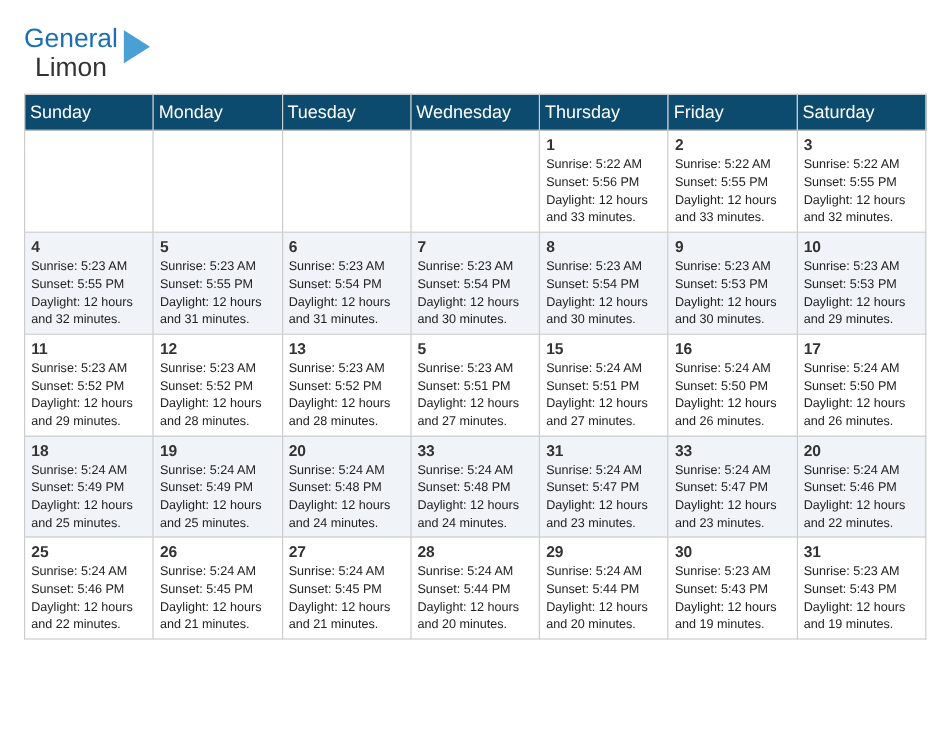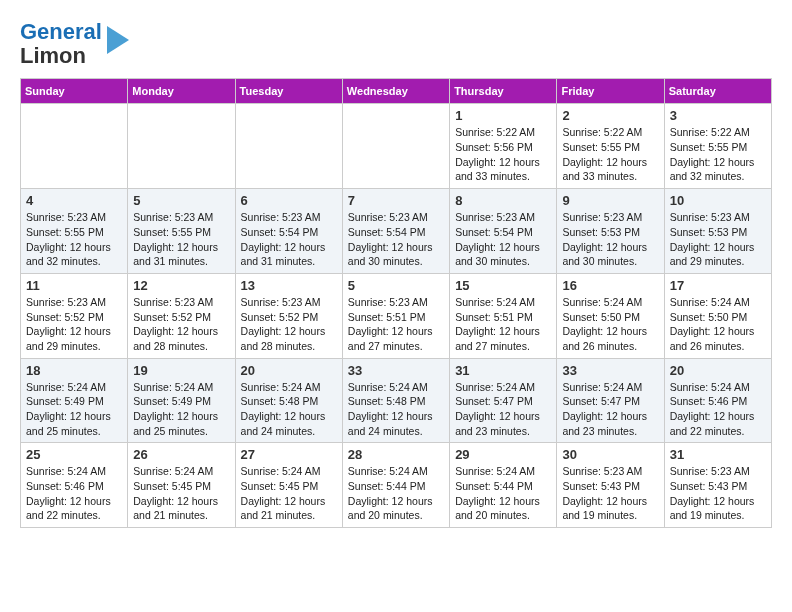--- a/index.html
+++ b/index.html
@@ -32,24 +32,24 @@
       font-size: 16px;
       color: #333;
       font-style: italic;
     }
     table {
       width: 100%;
       border-collapse: collapse;
       table-layout: fixed;
     }
     thead tr th {
-      background-color: #a21caf;
+      background-color: #0c4a6e;
       color: #fff;
-      font-size: 11px;
-      font-weight: bold;
+      font-size: 15px;
+      font-weight: normal;
       padding: 6px 4px;
       text-align: left;
       border: 1px solid #ccc;
     }
     tbody tr {
       border: 1px solid #ccc;
     }
     tbody tr:nth-child(even) {
       background-color: #f0f4f8;
     }
@@ -76,21 +76,21 @@
       color: #222;
     }
   </style>
 </head>
 <body>
 
 <div class="header">
   <div class="logo">
     <div>
       <div style="display:flex;align-items:center;">
-        <div style="font-size:22px;font-weight:bold;color:#333;line-height:1.1;">
+        <div style="font-size:22px;font-weight:normal;color:#333;line-height:1.1;text-align:center;">
           <span style="color:#1a6eb5;">General</span><br>
           <span>Limon</span>
         </div>
         <div style="margin-left:5px;margin-top:-5px;">
           <svg width="22" height="28" viewBox="0 0 22 28">
             <polygon points="0,0 22,14 0,28" fill="#4a9fd4"></polygon>
           </svg>
         </div>
       </div>
     </div>

